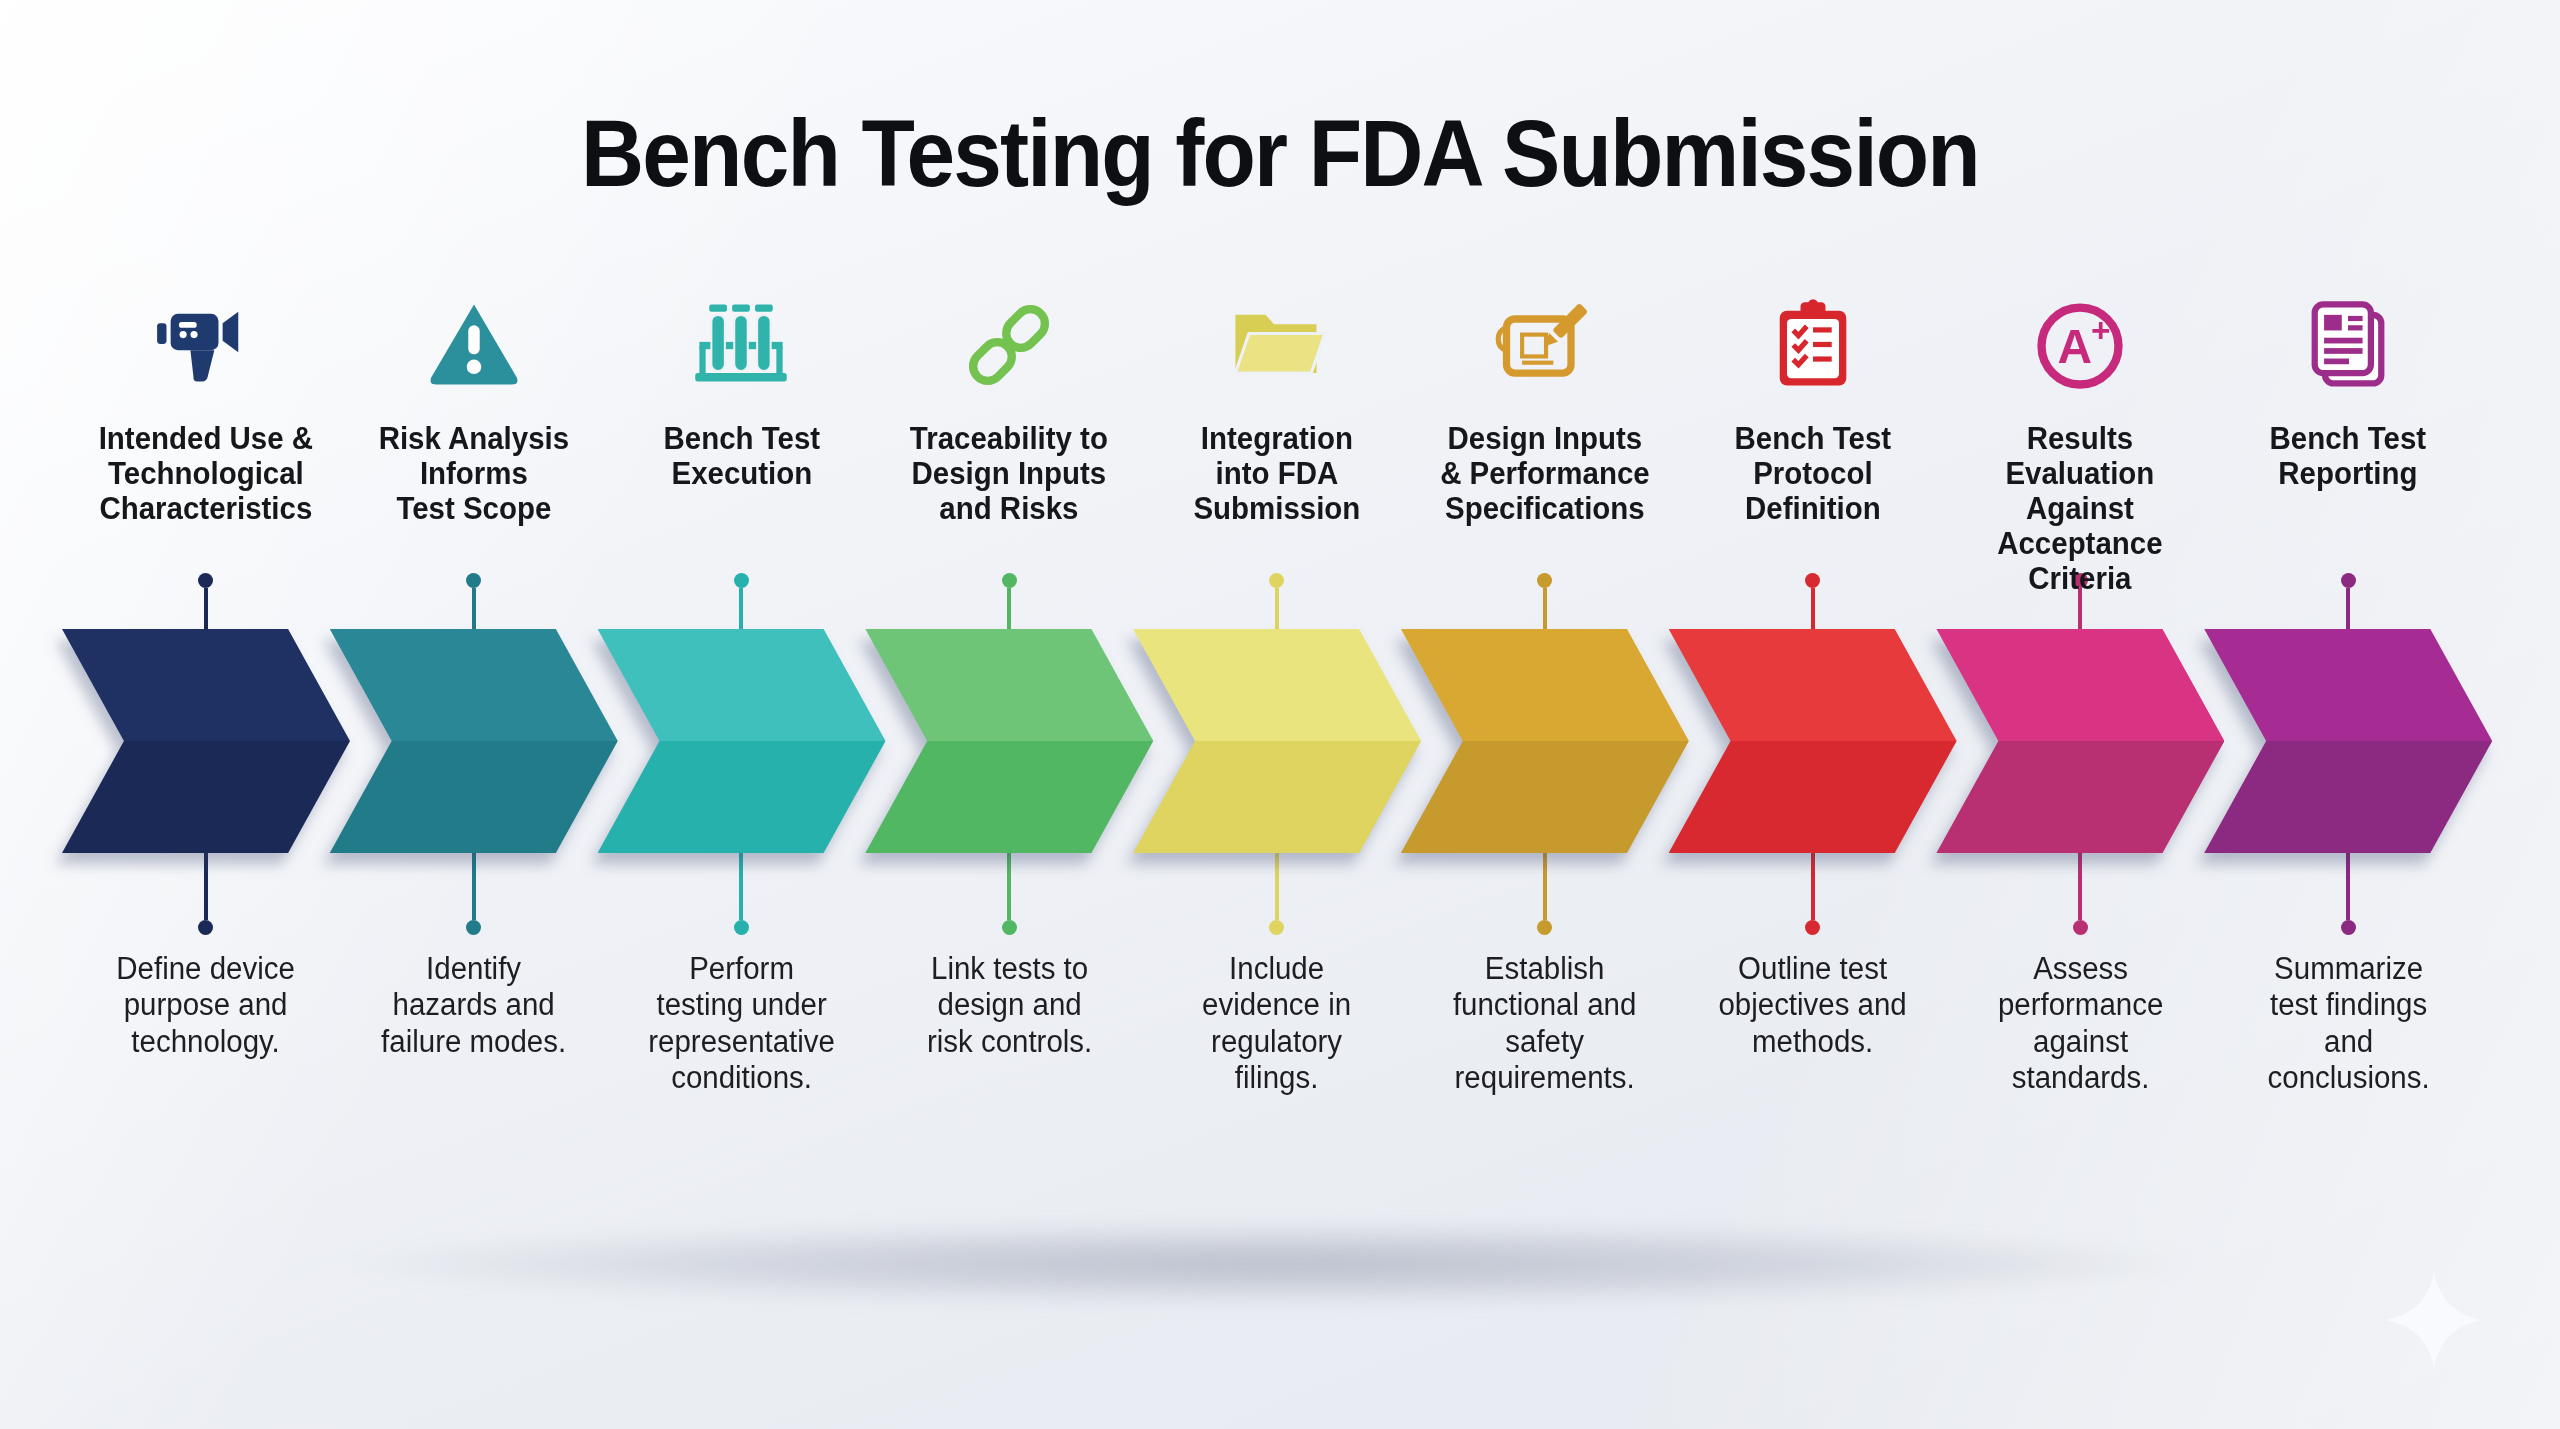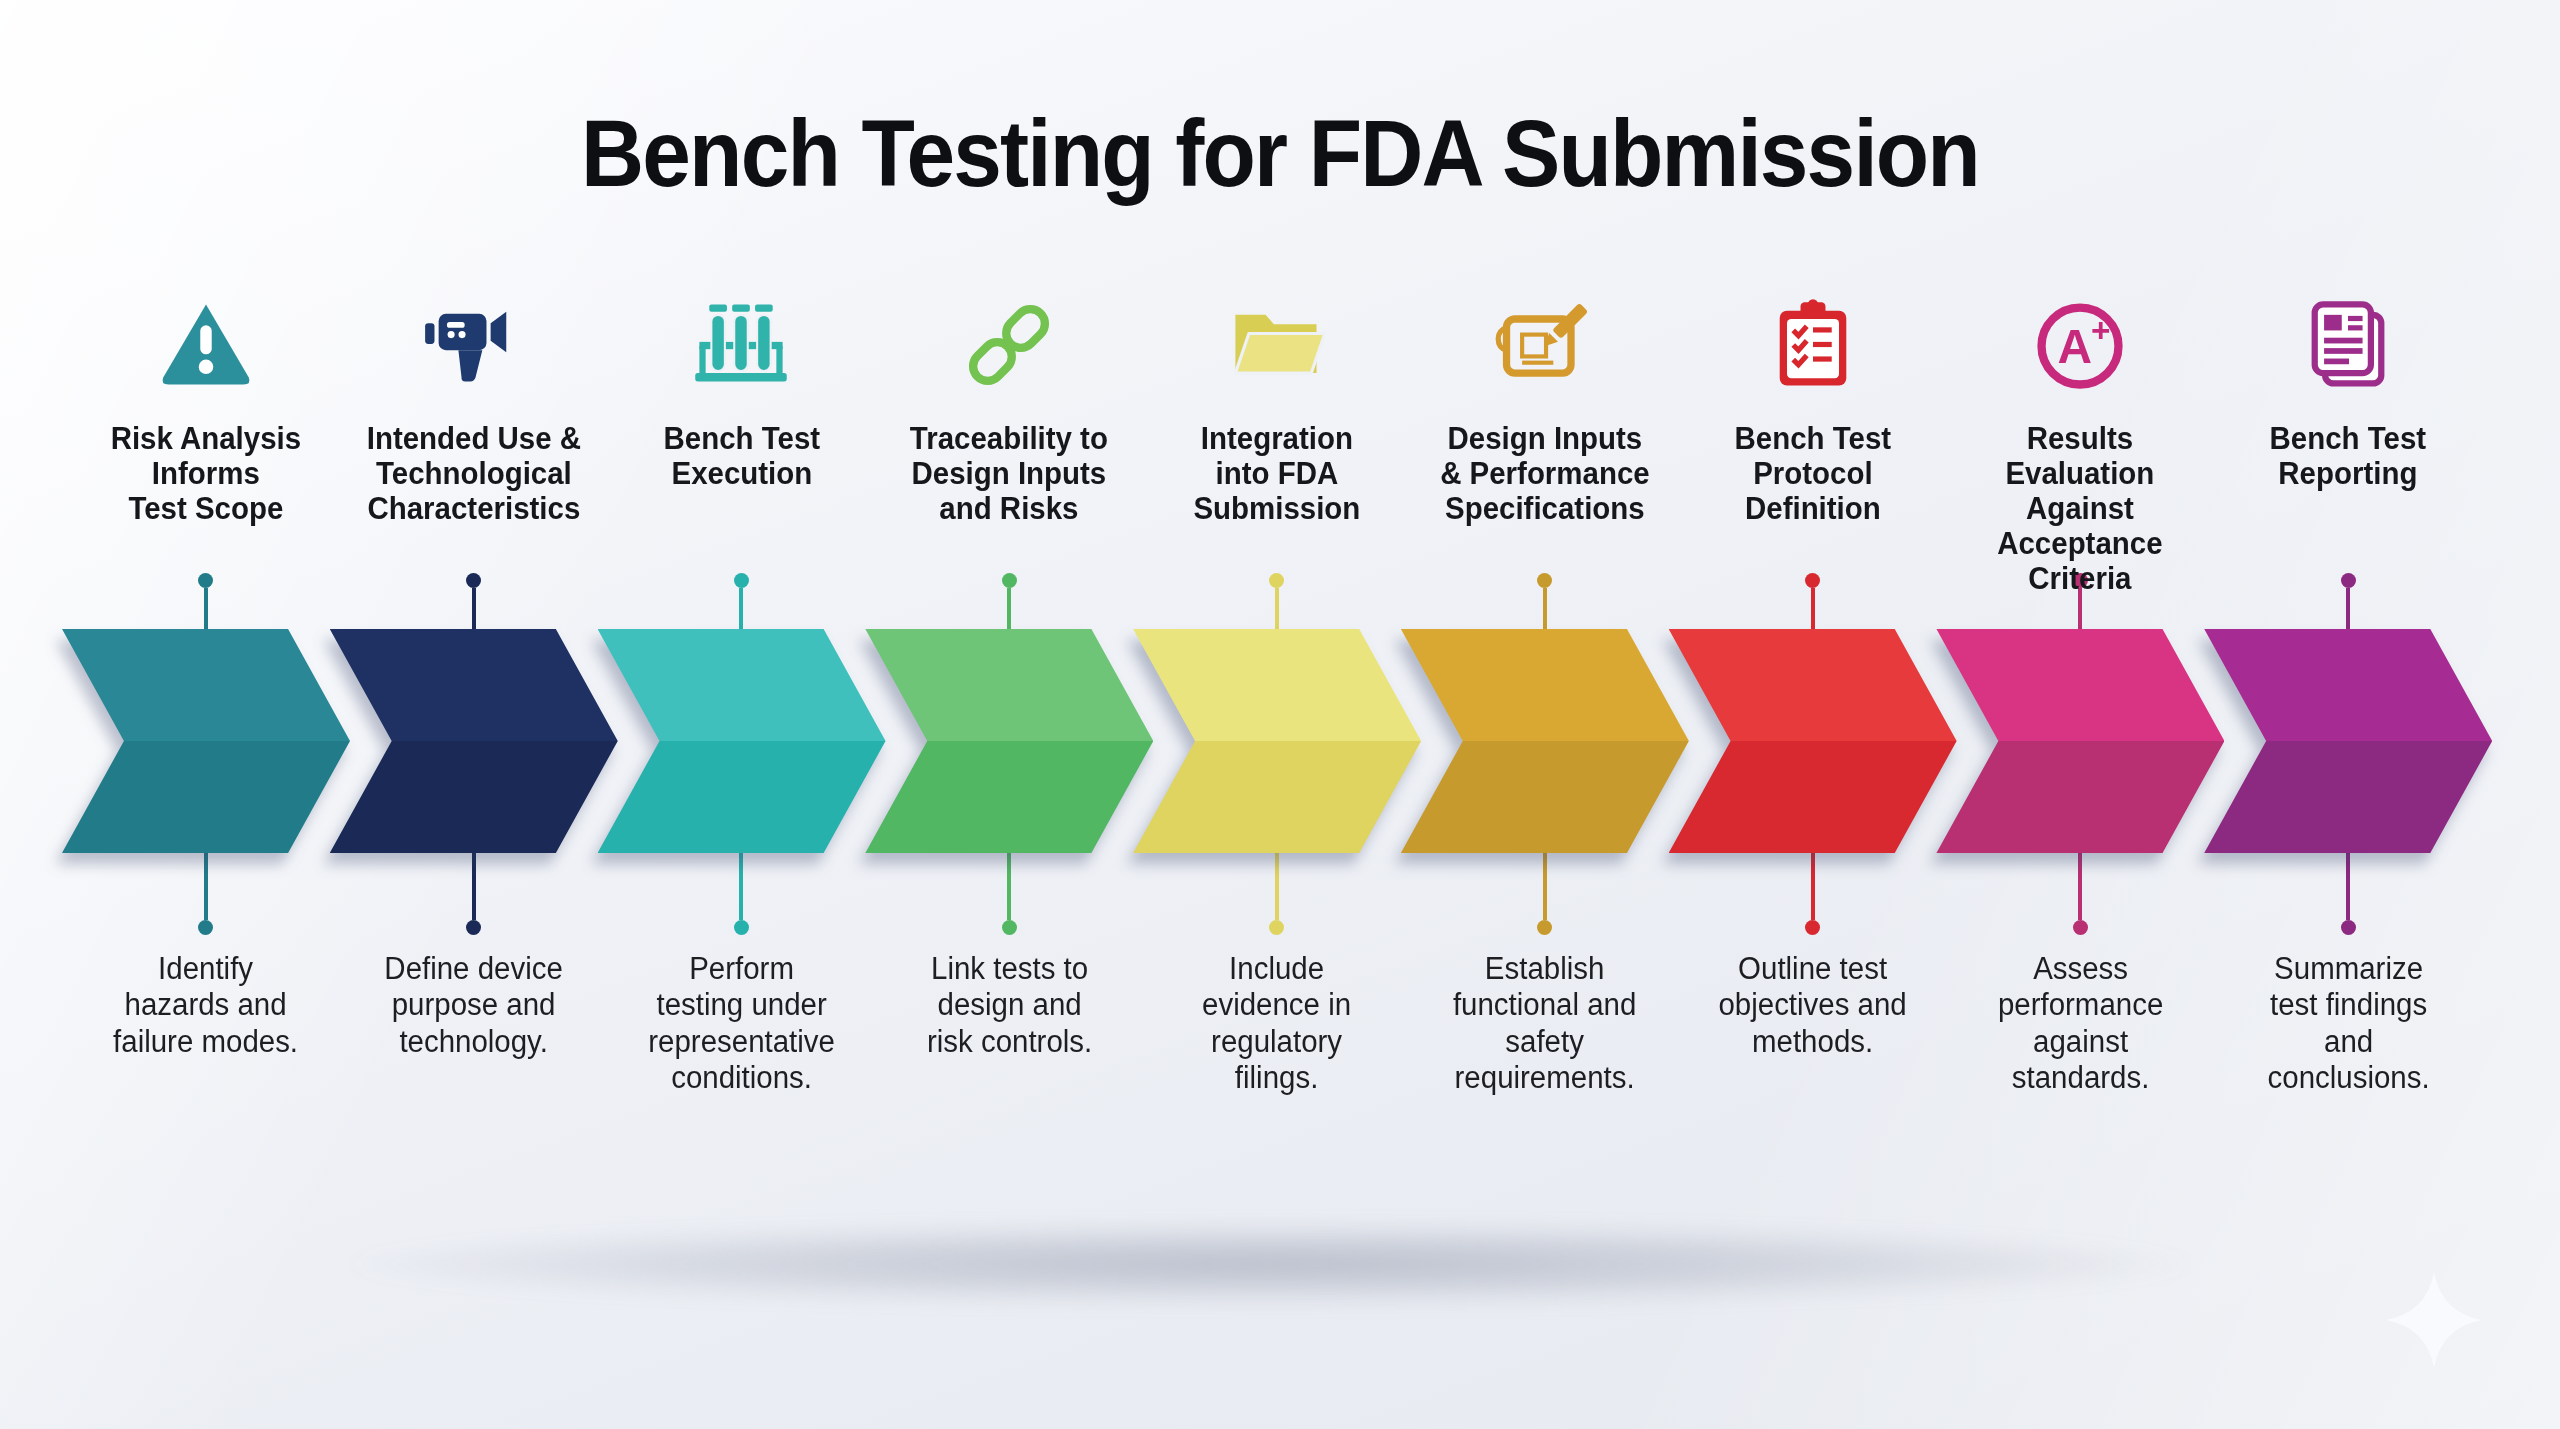--- a/index.html
+++ b/index.html
@@ -54,47 +54,20 @@
   }
   .sparkle{position:absolute;right:78px;top:1272px;width:96px;height:96px;}
 </style>
 </head>
 <body>
 
 <h1 class="page-title">Bench Testing for FDA Submission</h1>
 
 <div class="steps">
 
-  <div class="step" style="--ctop: #2a8896; --cbot: #217b89; --cicon: #2b8f9c;">
-    <div class="icon-box">
-      <svg width="104" height="96" viewBox="0 0 100 90" fill="currentColor">
-        <path d="M50 6 L91 76 Q94 83 86 83 L14 83 Q6 83 9 76 Z"></path>
-        <rect x="44.5" y="26" width="11" height="28" rx="5.5" fill="#fff"></rect>
-        <circle cx="50" cy="66" r="7" fill="#fff"></circle>
-      </svg>
-    </div>
-    <div class="step-title">Risk Analysis
-Informs
-Test Scope</div>
-    <div class="conn top">
-        <span class="dot"></span>
-        <span class="line"></span>
-      </div>
-    <div class="chev-wrap">
-        <div class="chev"></div>
-      </div>
-    <div class="conn bottom">
-        <span class="line"></span>
-        <span class="dot"></span>
-      </div>
-    <div class="step-desc">Identify
-hazards and
-failure modes.</div>
-  </div>
-
   <div class="step" style="--ctop: #1f3163; --cbot: #1a2955; --cicon: #1e3a6e;">
     <div class="icon-box">
       <svg width="104" height="96" viewBox="0 0 100 90" fill="currentColor">
         <rect x="3" y="24" width="9" height="20" rx="3"></rect>
         <rect x="16" y="15" width="46" height="35" rx="7"></rect>
         <rect x="24" y="23" width="17" height="5.5" rx="2.5" fill="#fff"></rect>
         <circle cx="28" cy="35" r="3.4" fill="#fff"></circle>
         <circle cx="38.5" cy="35" r="3.4" fill="#fff"></circle>
         <path d="M66 24 L81 13 L81 52 L66 41 Z"></path>
         <path d="M35 50 L58 50 L51.5 76 Q50.5 80 46.5 80 L41.5 80 Q37.5 80 38 76 Z"></path>
@@ -110,20 +83,47 @@
     <div class="chev-wrap">
         <div class="chev"></div>
       </div>
     <div class="conn bottom">
         <span class="line"></span>
         <span class="dot"></span>
       </div>
     <div class="step-desc">Define device
 purpose and
 technology.</div>
+  </div>
+
+  <div class="step" style="--ctop: #2a8896; --cbot: #217b89; --cicon: #2b8f9c;">
+    <div class="icon-box">
+      <svg width="104" height="96" viewBox="0 0 100 90" fill="currentColor">
+        <path d="M50 6 L91 76 Q94 83 86 83 L14 83 Q6 83 9 76 Z"></path>
+        <rect x="44.5" y="26" width="11" height="28" rx="5.5" fill="#fff"></rect>
+        <circle cx="50" cy="66" r="7" fill="#fff"></circle>
+      </svg>
+    </div>
+    <div class="step-title">Risk Analysis
+Informs
+Test Scope</div>
+    <div class="conn top">
+        <span class="dot"></span>
+        <span class="line"></span>
+      </div>
+    <div class="chev-wrap">
+        <div class="chev"></div>
+      </div>
+    <div class="conn bottom">
+        <span class="line"></span>
+        <span class="dot"></span>
+      </div>
+    <div class="step-desc">Identify
+hazards and
+failure modes.</div>
   </div>
 
   <div class="step" style="--ctop: #3fc0bc; --cbot: #27b1ad; --cicon: #2fb3ab;">
     <div class="icon-box">
       <svg width="104" height="96" viewBox="0 0 100 90" fill="currentColor">
         <rect x="10" y="42" width="80" height="7"></rect>
         <rect x="10" y="46" width="6" height="28"></rect>
         <rect x="84" y="46" width="6" height="28"></rect>
         <rect x="19.5" y="6" width="17" height="7" rx="2"></rect>
         <rect x="41.5" y="6" width="17" height="7" rx="2"></rect>

